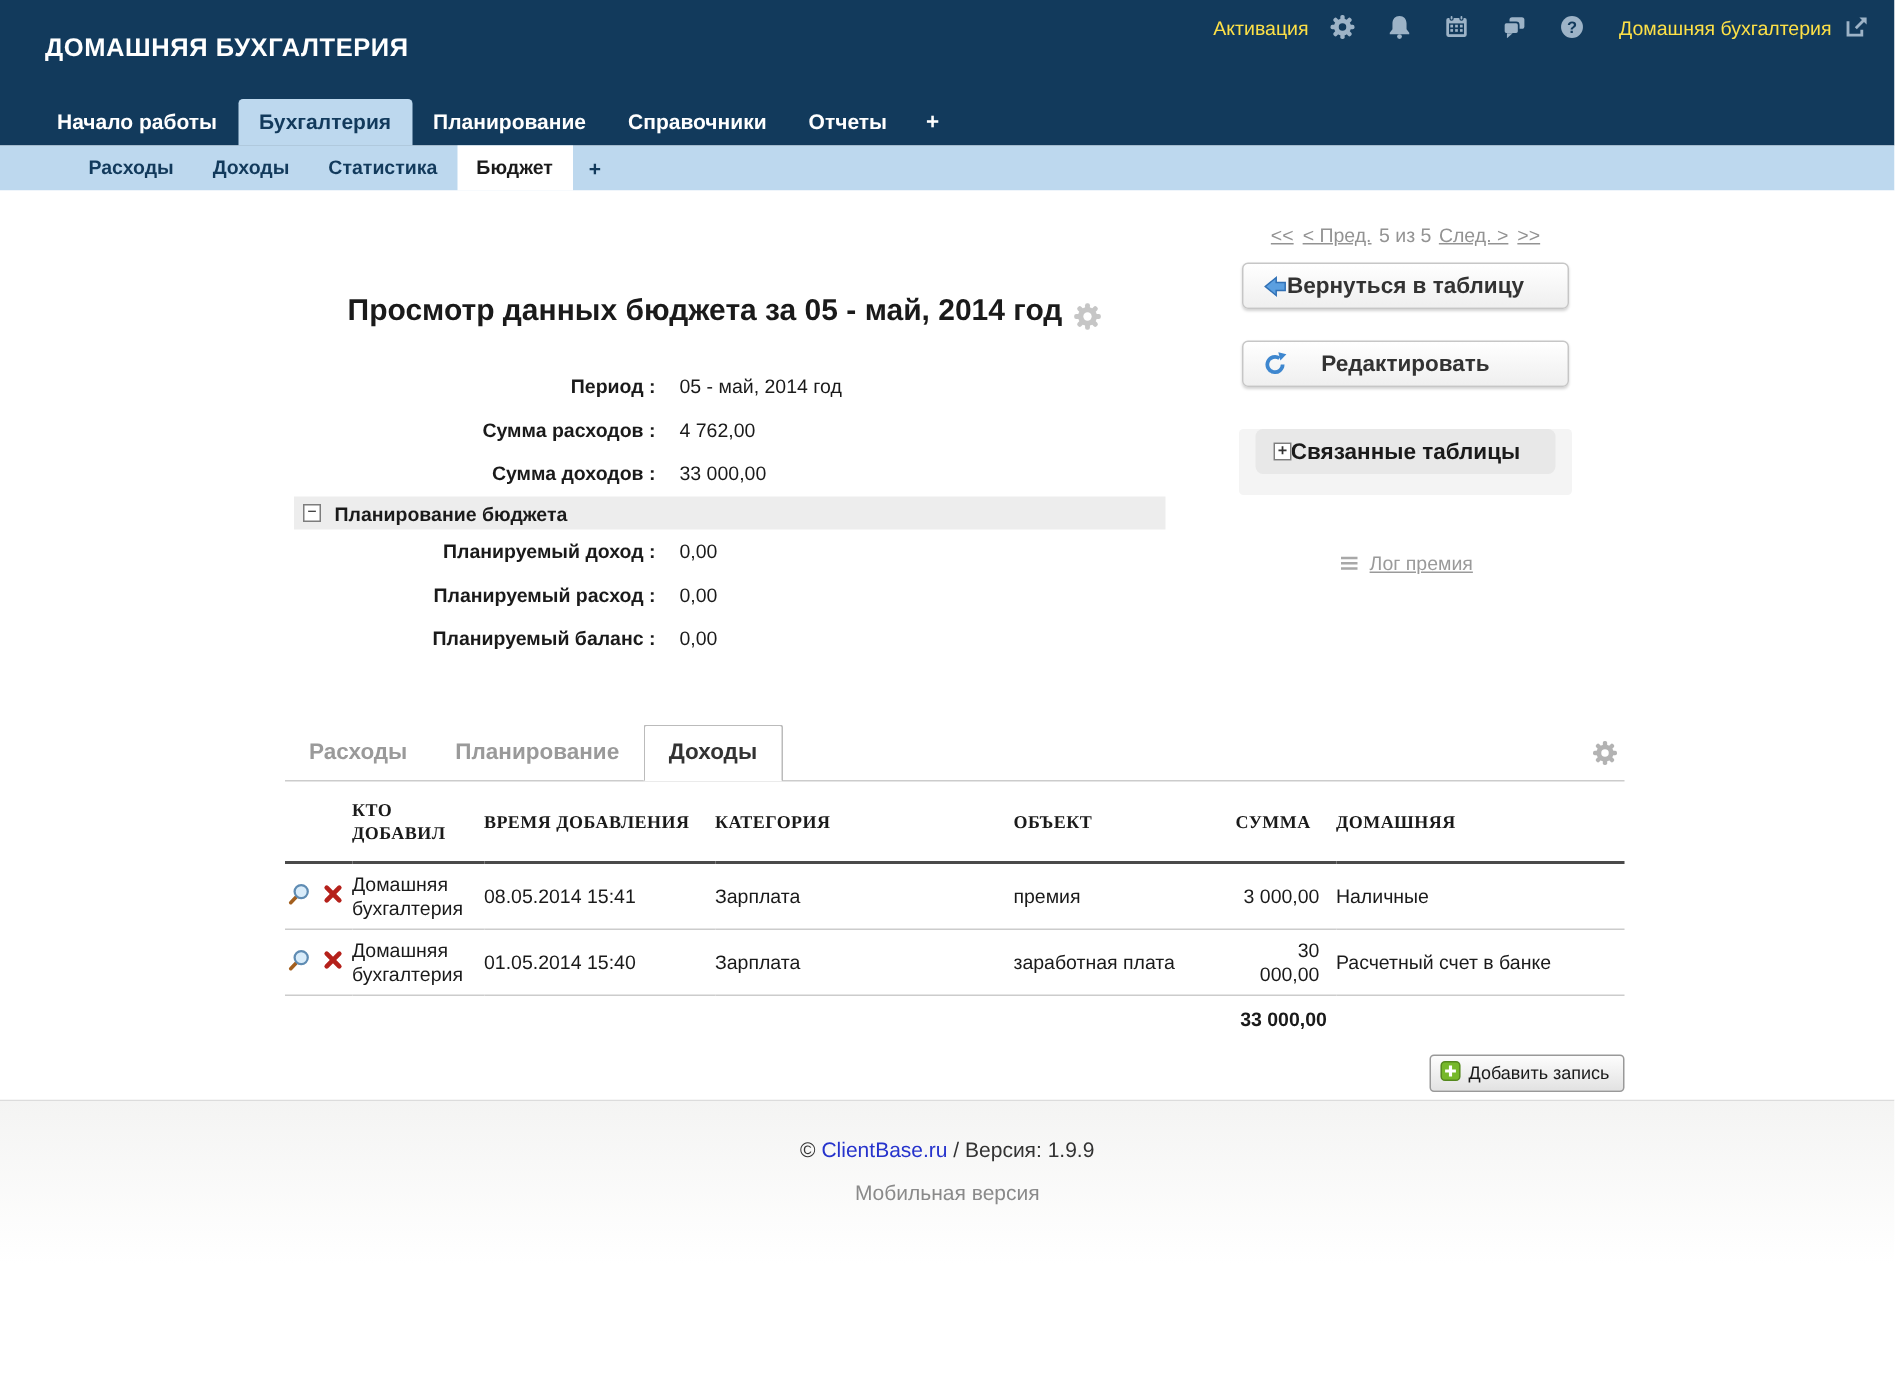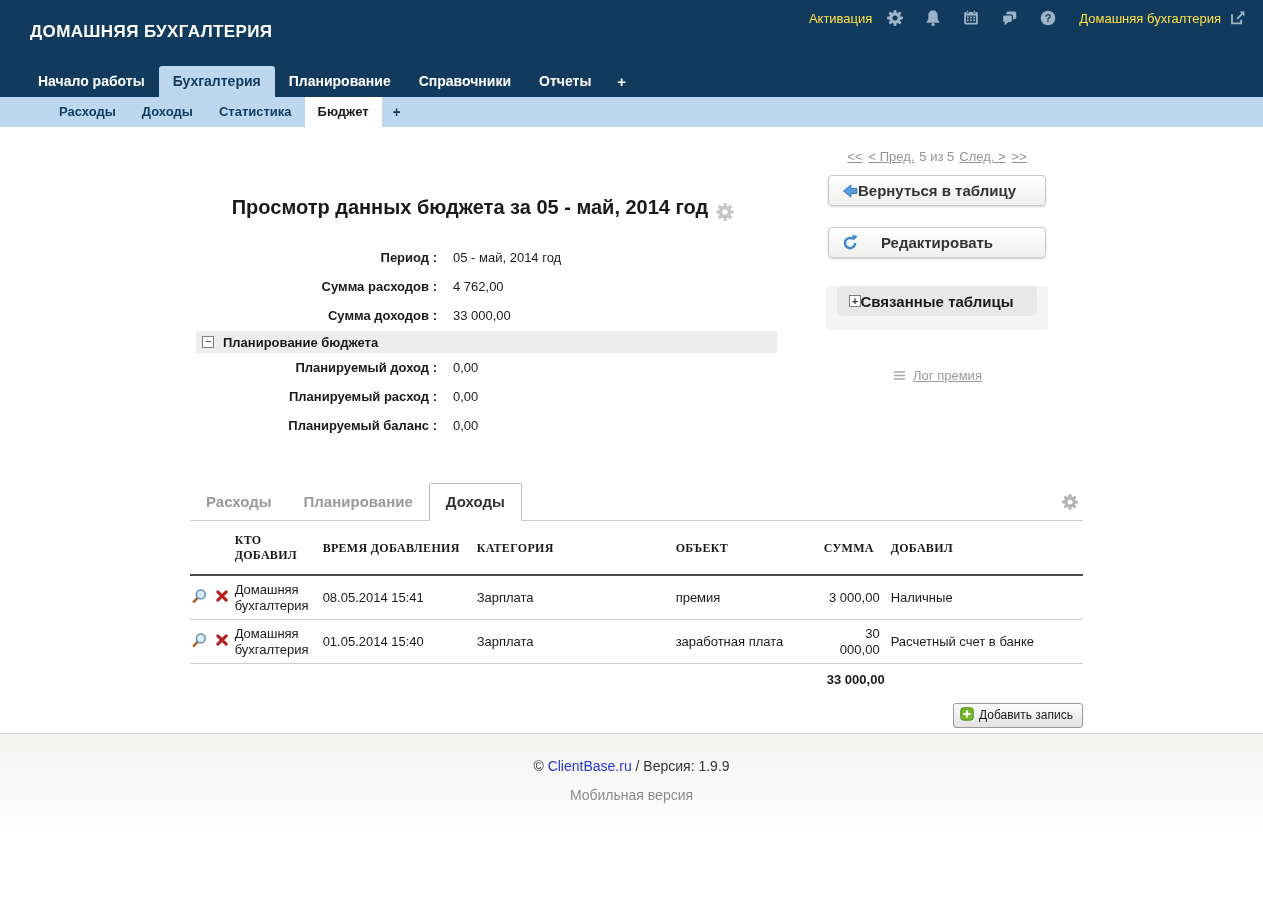--- a/index.html
+++ b/index.html
@@ -338,21 +338,21 @@
           <col>
       </colgroup>
       <thead>
         <tr>
           <th></th>
           <th>КТО ДОБАВИЛ</th>
           <th>ВРЕМЯ ДОБАВЛЕНИЯ</th>
           <th>КАТЕГОРИЯ</th>
           <th>ОБЪЕКТ</th>
           <th class="c-sum">СУММА</th>
-          <th>ДОБАВИЛ</th>
+          <th>ДОМАШНЯЯ</th>
         </tr>
       </thead>
       <tbody>
         <tr>
           <td class="c-icons">
             <span class="ic"><svg width="16" height="16">
                   <use href="#i-loupe"></use>
                 </svg></span>
             <span class="ic"><svg width="14" height="14">
                   <use href="#i-x"></use>

